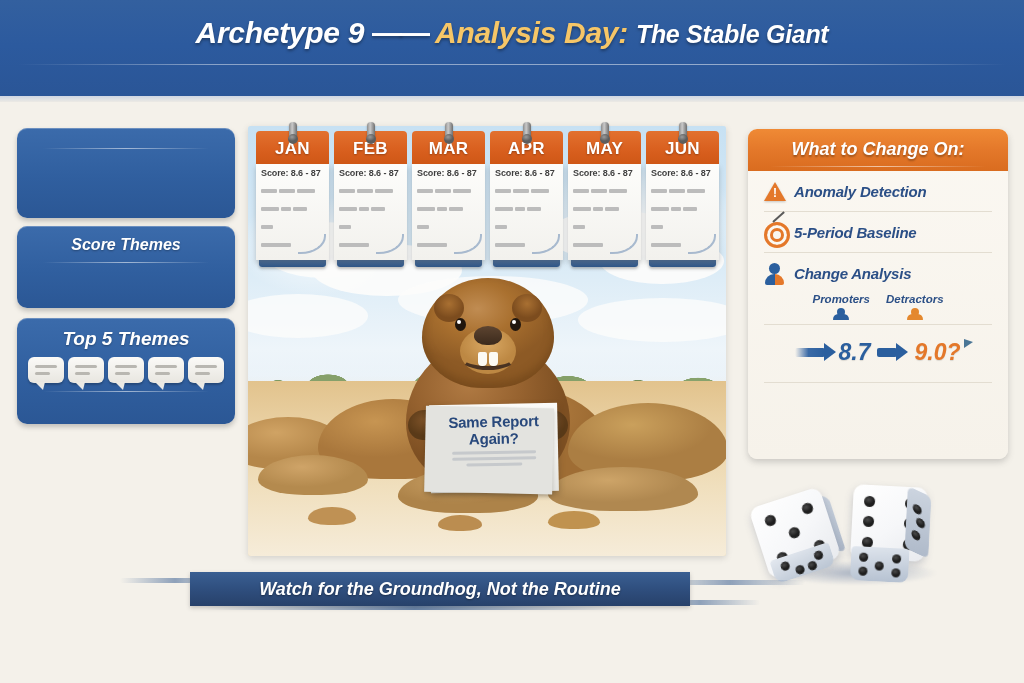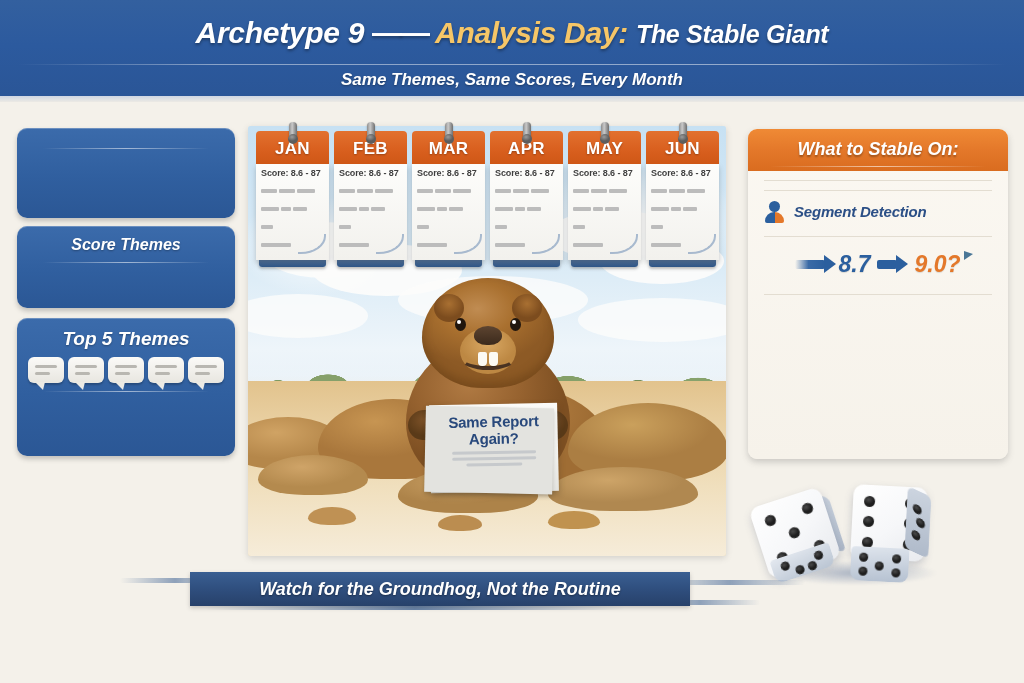--- a/index.html
+++ b/index.html
@@ -53,21 +53,21 @@
   .stat-card .lbl{
     font-size:16px; font-weight:bold; font-style:italic;
     text-shadow:0 1px 2px rgba(0,0,0,.3);
   }
   .stat-card .underline{
     margin:8px 26px 0 26px; height:1px;
     background:linear-gradient(90deg,rgba(255,255,255,0),rgba(255,255,255,.55),rgba(255,255,255,0));
   }
   #card-responses{ top:128px; height:90px; padding-top:12px; }
   #card-score{ top:226px; height:82px; padding-top:10px; }
-  #card-themes{ top:318px; height:138px; padding-top:10px; }
+  #card-themes{ top:318px; height:106px; padding-top:10px; }
   #card-themes .big2{
     font-size:19px; font-weight:bold; font-style:italic;
     text-shadow:0 1px 2px rgba(0,0,0,.3);
   }
   #bubbles{ display:flex; justify-content:center; gap:4px; margin:7px 0 4px 0; }
   .bubble{
     position:relative; width:36px; height:26px; border-radius:6px;
     background:linear-gradient(180deg,#fbfaf7 0%,#e8e6e0 100%);
     box-shadow:0 2px 2px rgba(0,0,0,.22);
   }
@@ -386,21 +386,20 @@
 <body>
 
 <div id="header">
   <div id="header-title">
     <span>Archetype 9</span>
     <span class="dash">——</span>
     <span class="accent">Analysis Day:</span>
     <span class="tail">The Stable Giant</span>
   </div>
   <div id="header-rule"></div>
-  <div id="header-sub">Same Themes, Same Scores, Every Month</div>
 </div>
 
 <div class="stat-card" id="card-responses">
   <div class="underline"></div>
 </div>
 
 <div class="stat-card" id="card-score">
   <div class="lbl">Score Themes</div>
   <div class="underline"></div>
 </div>
@@ -569,29 +568,49 @@
         <b style="width:12px"></b><br>
         <b style="width:30px"></b>
       </div>
       <div class="curve"></div>
     </div>
     <div class="stack"></div>
   </div>
 </div>
 
 <div id="focus">
-  <div id="focus-hdr">What to Stable On:</div>
-
+  <div id="focus-hdr">What to Change On:</div>
+
+  <div class="frow">
+    <span class="ico ico-warn"></span>
+    <span class="ftxt">Anomaly Detection</span>
+  </div>
   <div class="fdiv"></div>
 
+  <div class="frow">
+    <span class="ico ico-target"></span>
+    <span class="ftxt">5-Period Baseline</span>
+  </div>
   <div class="fdiv"></div>
 
   <div class="frow">
     <span class="ico ico-person"></span>
-    <span class="ftxt">Segment Detection</span>
+    <span class="ftxt">Change Analysis</span>
+  </div>
+  <div id="pills">
+    <div class="pill prom">
+      <span class="shape"></span>
+      <span>Promoters</span>
+      <span class="pdot b"></span>
+    </div>
+    <div class="pill detr">
+      <span class="shape"></span>
+      <span>Detractors</span>
+      <span class="pdot o"></span>
+    </div>
   </div>
   <div class="fdiv" style="margin-top:14px;"></div>
 
   <div id="targets">
     <span class="arr"></span>
     <span class="tnum">8.7</span>
     <span class="arr s"></span>
     <span class="tnum goal">9.0?</span>
   </div>
   <div class="fdiv" style="margin-top:16px;"></div>

